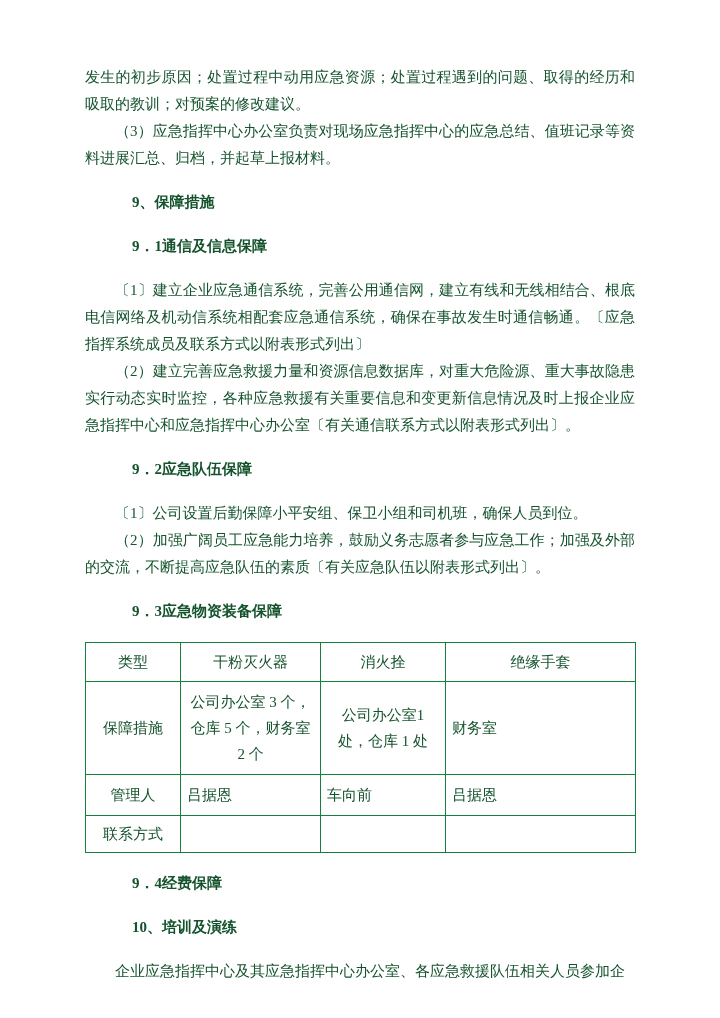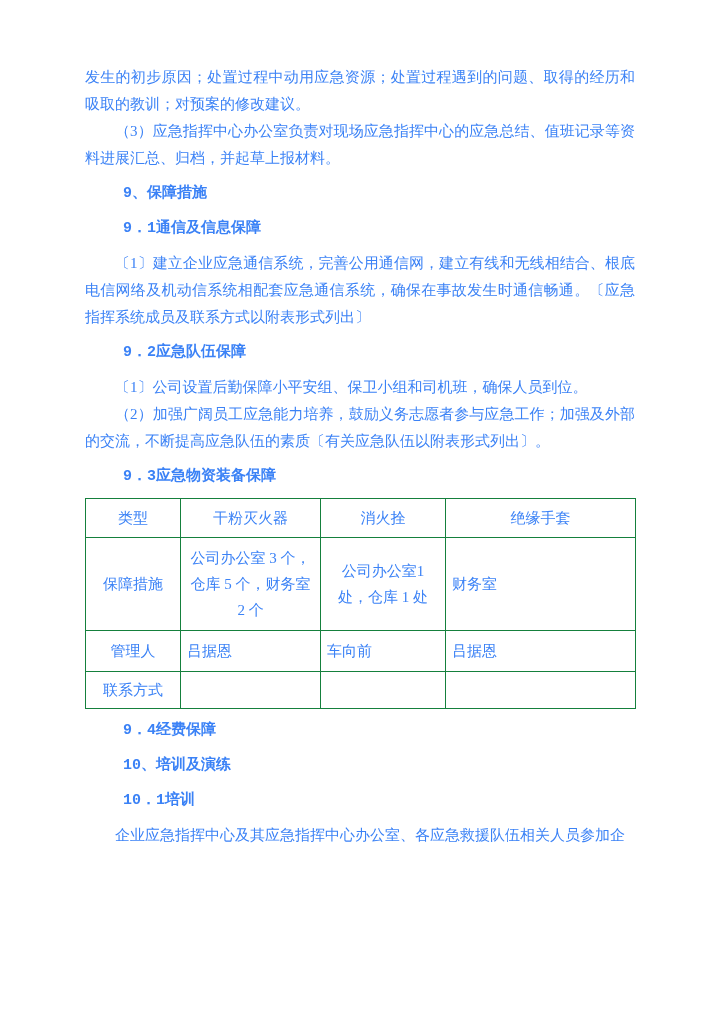--- a/index.html
+++ b/index.html
@@ -10,37 +10,36 @@
   .doc-page {
     position: relative;
     width: 720px;
     height: 1018px;
     background: #ffffff;
     box-sizing: border-box;
     padding: 64px 85px 0 85px;
     font-family: "Liberation Serif", "DejaVu Serif", serif;
     font-size: 15px;
     line-height: 27px;
-    color: #3b82f6;
+    color: #14532d;
     overflow: hidden;
   }
   p.body-para {
     margin: 0;
     text-align: justify;
     text-indent: 2em;
     word-break: break-all;
   }
   p.body-para.no-indent {
     text-indent: 0;
   }
   p.heading {
-    margin: 8px;
+    margin: 17px;
     font-weight: bold;
     text-indent: 2em;
-    font-family: Liberation Mono, monospace;
   }
   table.supplies {
     border-collapse: collapse;
     table-layout: fixed;
     width: 550px;
     margin: 4px 0 6px 0;
     font-size: 15px;
     line-height: 26px;
   }
   table.supplies td {
@@ -62,20 +61,21 @@
 </head>
 <body>
 
 <div class="doc-page">
 
   <p class="body-para no-indent">发生的初步原因；处置过程中动用应急资源；处置过程遇到的问题、取得的经历和吸取的教训；对预案的修改建议。</p>
   <p class="body-para">（3）应急指挥中心办公室负责对现场应急指挥中心的应急总结、值班记录等资料进展汇总、归档，并起草上报材料。</p>
   <p class="heading">9、保障措施</p>
   <p class="heading">9．1通信及信息保障</p>
   <p class="body-para">〔1〕建立企业应急通信系统，完善公用通信网，建立有线和无线相结合、根底电信网络及机动信系统相配套应急通信系统，确保在事故发生时通信畅通。〔应急指挥系统成员及联系方式以附表形式列出〕</p>
+  <p class="body-para">（2）建立完善应急救援力量和资源信息数据库，对重大危险源、重大事故隐患实行动态实时监控，各种应急救援有关重要信息和变更新信息情况及时上报企业应急指挥中心和应急指挥中心办公室〔有关通信联系方式以附表形式列出〕。</p>
   <p class="heading">9．2应急队伍保障</p>
   <p class="body-para">〔1〕公司设置后勤保障小平安组、保卫小组和司机班，确保人员到位。</p>
   <p class="body-para">（2）加强广阔员工应急能力培养，鼓励义务志愿者参与应急工作；加强及外部的交流，不断提高应急队伍的素质〔有关应急队伍以附表形式列出〕。</p>
   <p class="heading">9．3应急物资装备保障</p>
 
   <table class="supplies">
     <colgroup>
       <col style="width:95px">
       <col style="width:140px">
       <col style="width:125px">
@@ -104,16 +104,15 @@
         <td class="cc">联系方式</td>
         <td class="cl"></td>
         <td class="cl"></td>
         <td class="cl"></td>
       </tr>
     </tbody>
   </table>
 
   <p class="heading">9．4经费保障</p>
   <p class="heading">10、培训及演练</p>
-  <p class="heading">10．1培训</p>
   <p class="body-para">企业应急指挥中心及其应急指挥中心办公室、各应急救援队伍相关人员参加企</p>
 
 </div>
 
 </body></html>

